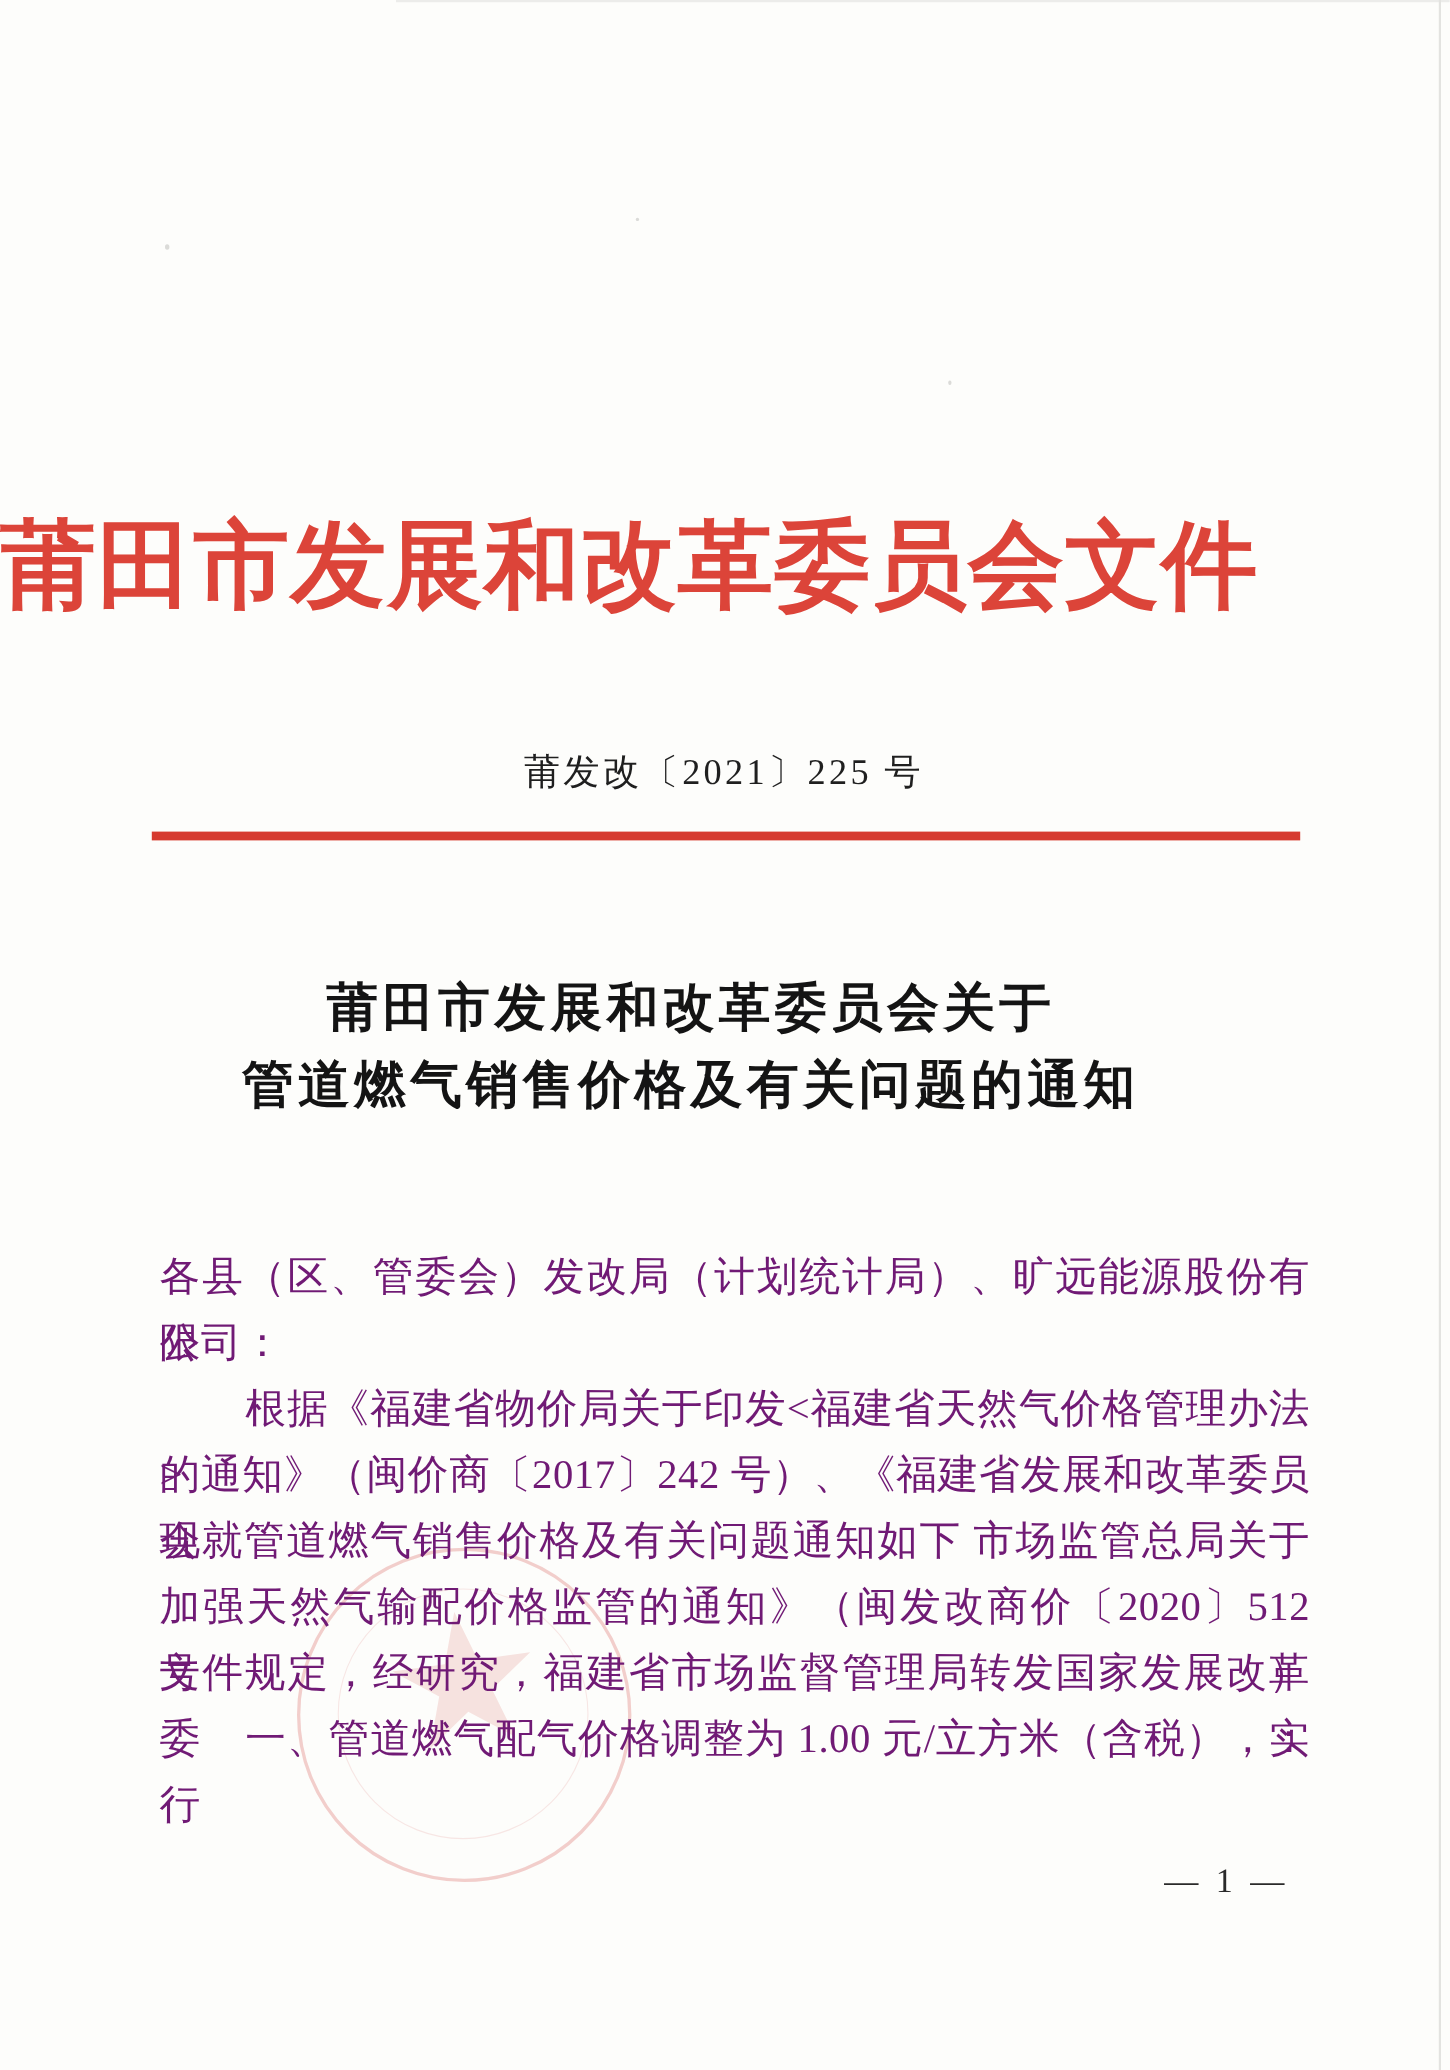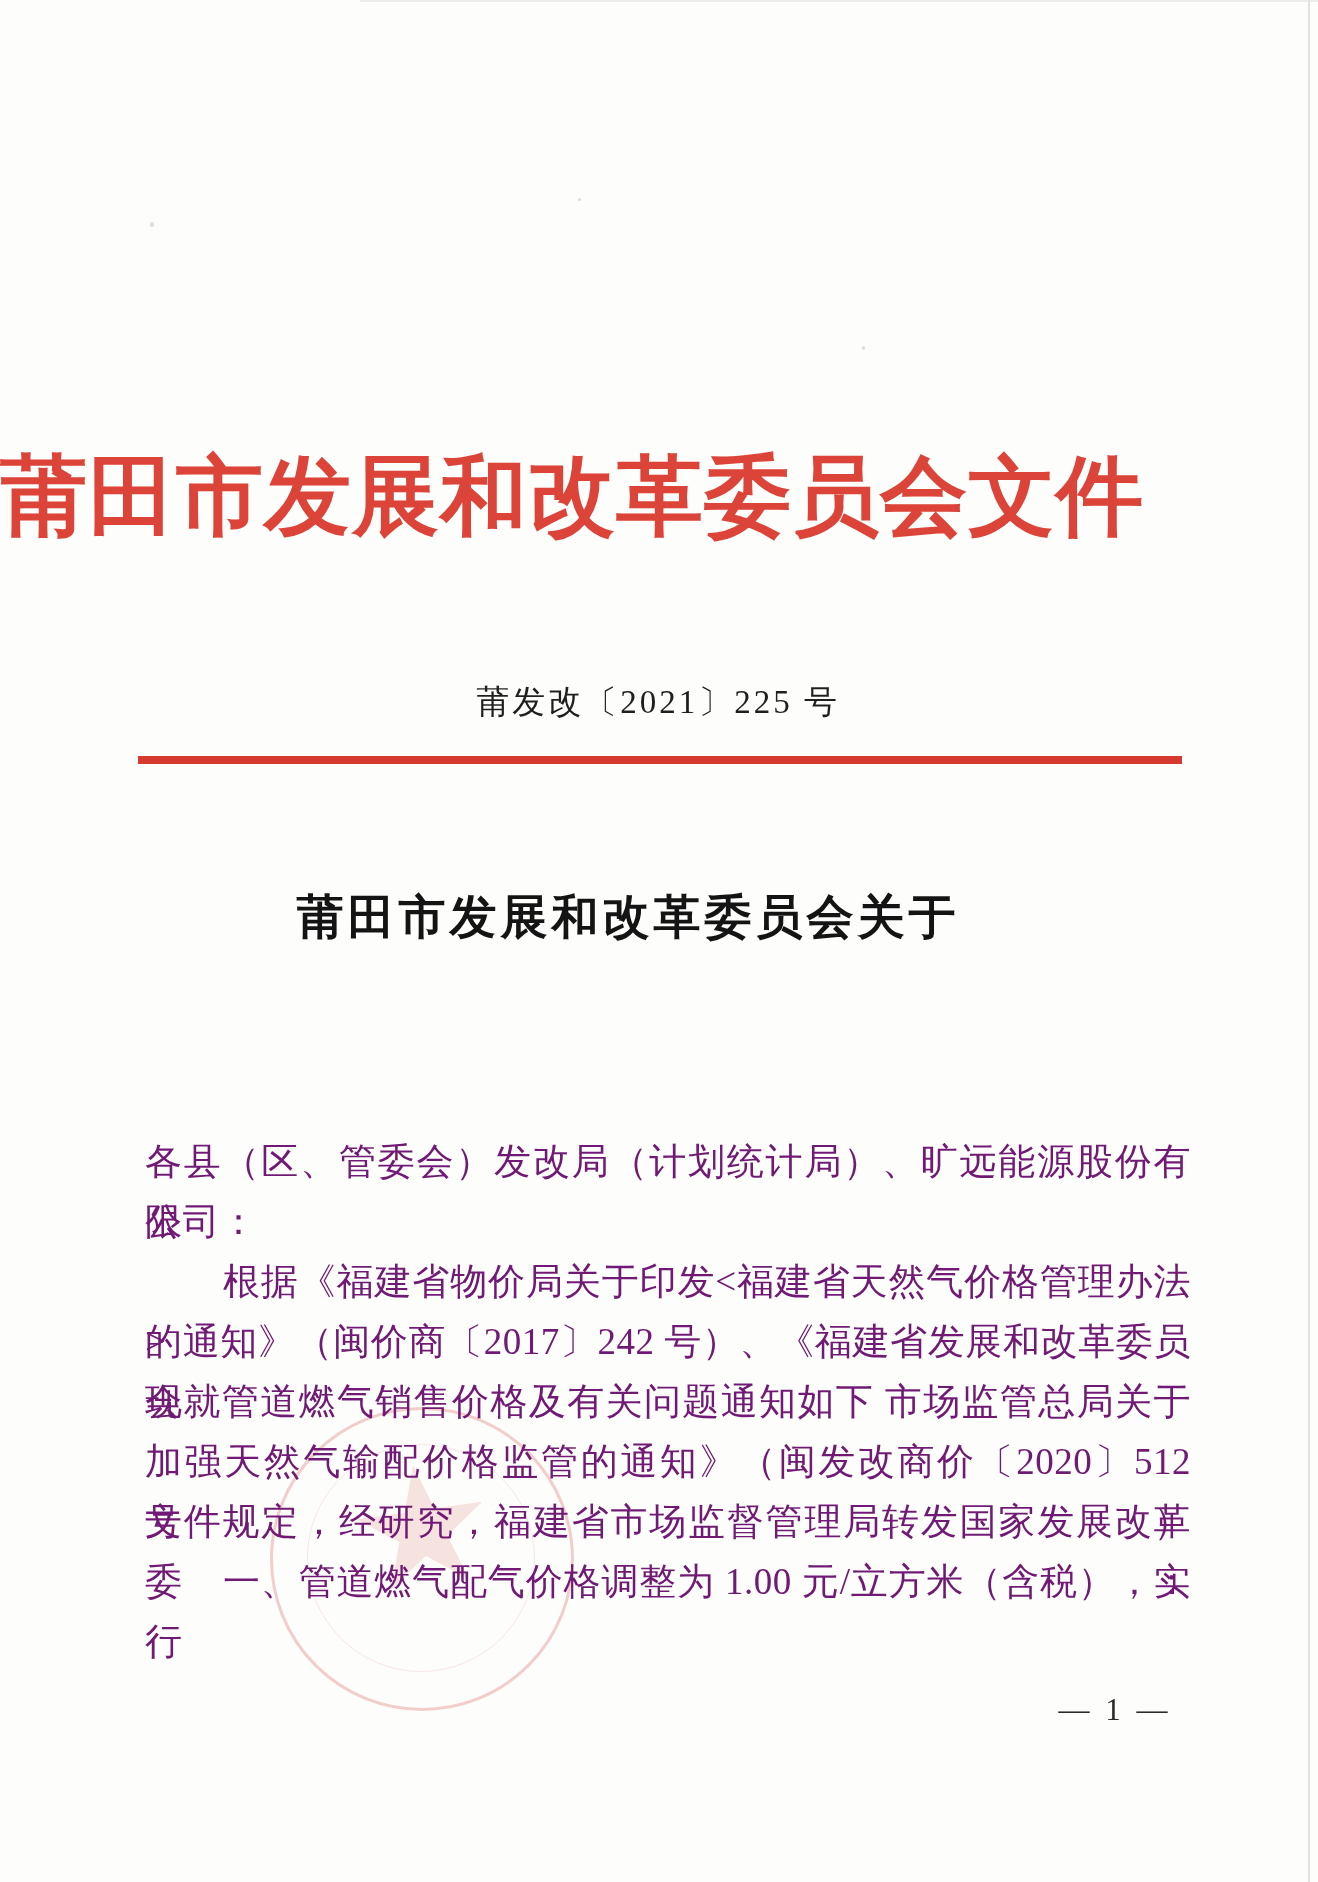--- a/index.html
+++ b/index.html
@@ -35,21 +35,21 @@
     opacity: 0.35;
     border-radius: 50%;
   }
   .speck.s1 { left: 150px; top: 222px; width: 4px; height: 5px; }
   .speck.s2 { left: 578px; top: 198px; width: 3px; height: 3px; }
   .speck.s3 { left: 862px; top: 346px; width: 3px; height: 4px; }
 
   
   .letterhead {
     position: absolute;
-    top: 438px; left: 0;
+    top: 456px; left: 0;
     width: 1066px;
     text-align: center;
     font-size: 87px;
     font-weight: bold;
     letter-spacing: 1px;
     color: #dc4439;
     white-space: nowrap;
   }
 
   
@@ -161,20 +161,21 @@
 <div class="speck s3"></div>
 
 <div class="letterhead">莆田市发展和改革委员会文件</div>
 
 <div class="doc-number">莆发改〔2021〕225 号</div>
 
 <div class="red-rule"></div>
 
 <div class="doc-title">
   <div>莆田市发展和改革委员会关于</div>
+  <div>管道燃气销售价格及有关问题的通知</div>
 </div>
 
 <div class="stamp">
   <div class="inner-ring"></div>
   <div class="star">★</div>
 </div>
 
 <div class="body-text">
   <div class="body-line fill">各县（区、管委会）发改局（计划统计局）、旷远能源股份有限</div>
   <div class="body-line left">公司：</div>

